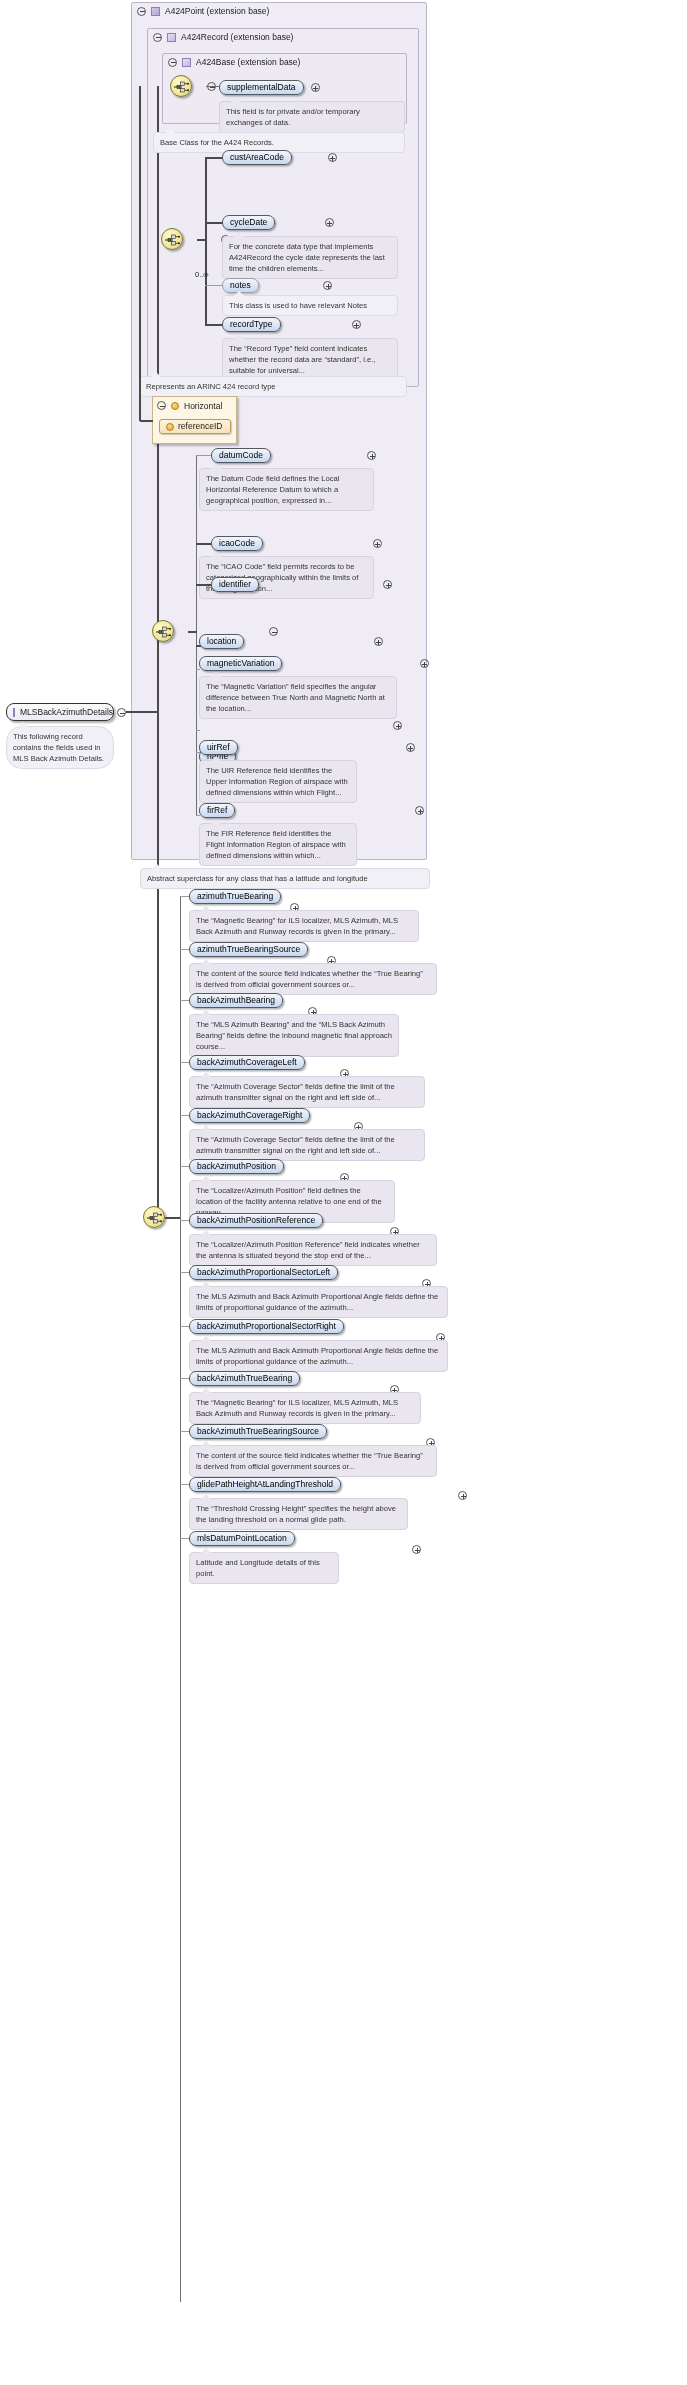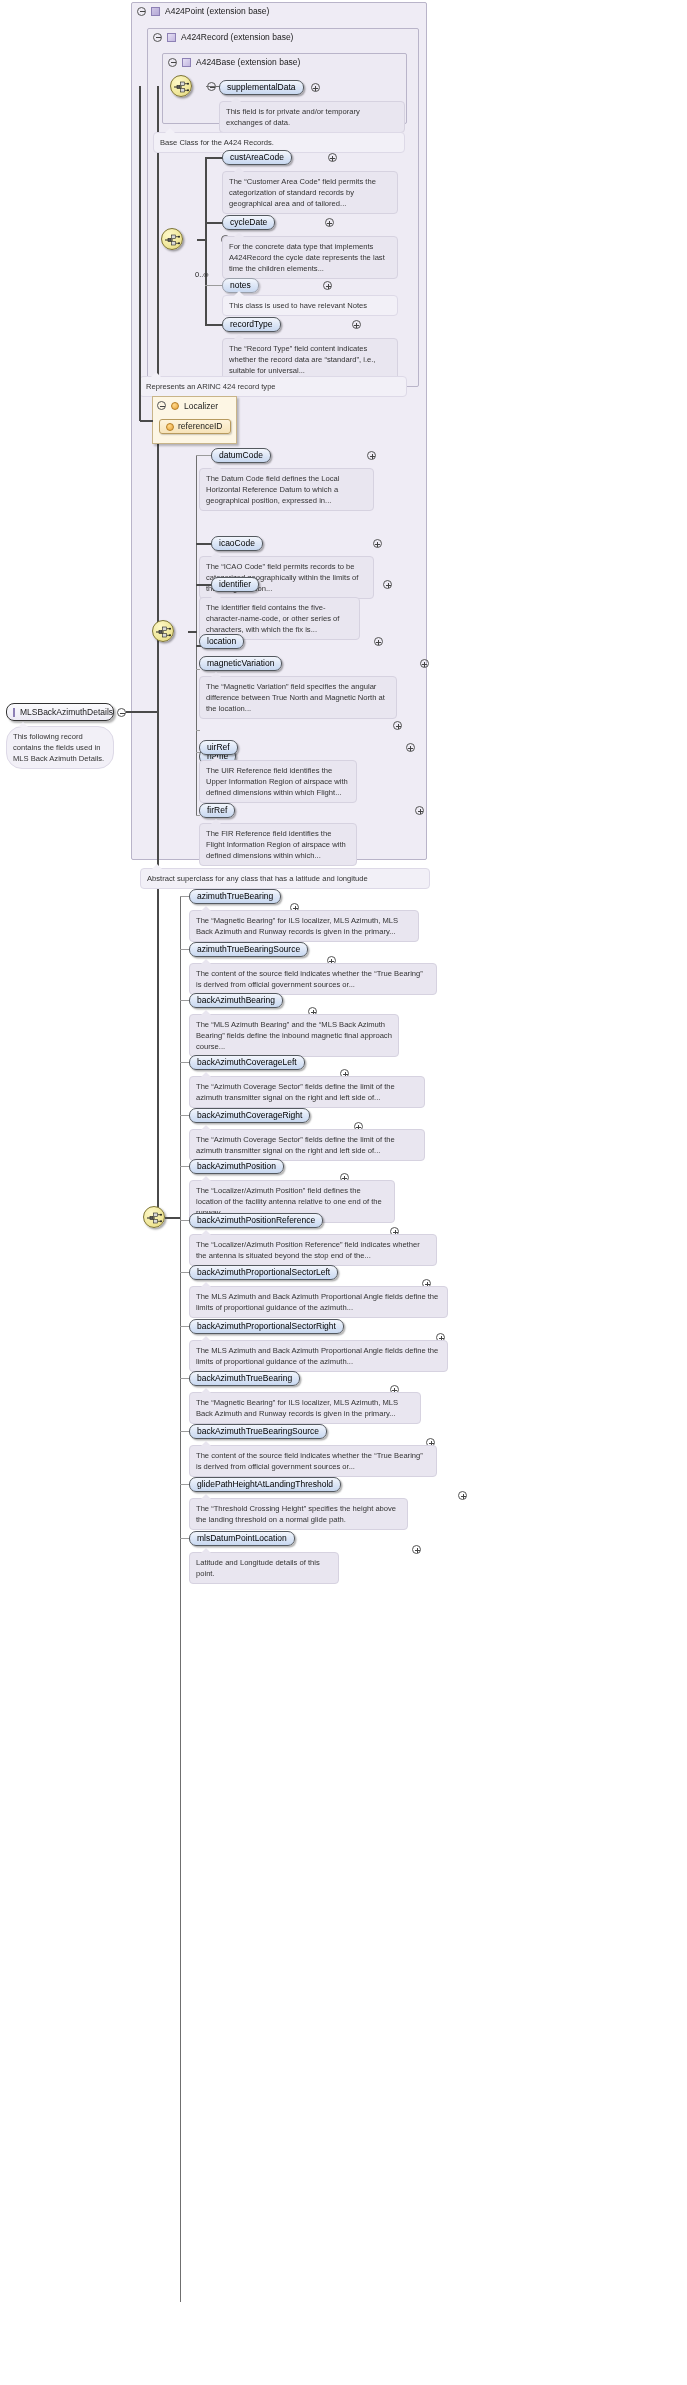--- a/index.html
+++ b/index.html
@@ -227,21 +227,20 @@
   <span class="pm abs" style="left:187px;top:235px;"></span>
   <div class="ln lnh thick" style="left:197px;top:239px;width:9px;"></div>
   <div class="ln lnv thick" style="left:205px;top:158px;height:166px;"></div>
 
   
   <div class="ln lnh thick" style="left:205px;top:157px;width:18px;"></div>
   <div class="pill" style="left:222px;top:150px;">
     <span>custAreaCode</span>
   </div>
   <span class="pm plus abs" style="left:282px;top:153px;"></span>
-  <div class="doc" style="left:222px;top:171px;width:176px;">The “Customer Area Code” field permits the categorization of standard records by geographical area and of tailored...</div>
 
   
   <div class="ln lnh thick" style="left:205px;top:222px;width:18px;"></div>
   <div class="pill" style="left:222px;top:215px;">
     <span>cycleDate</span>
   </div>
   <span class="pm plus abs" style="left:268px;top:218px;"></span>
   <div class="doc" style="left:222px;top:236px;width:176px;">For the concrete data type that implements A424Record the cycle date represents the last time the children elements...</div>
 
   
@@ -262,21 +261,21 @@
   <div class="doc" style="left:222px;top:338px;width:176px;">The “Record Type” field content indicates whether the record data are “standard”, i.e., suitable for universal...</div>
 
   
   <div class="doc light" style="left:139px;top:376px;width:268px;">Represents an ARINC 424 record type</div>
 
   
   <div class="attrbox" style="left:152px;top:396px;width:85px;height:48px;"></div>
   <div class="attrhdr" style="left:152px;top:397px;width:85px;">
     <span class="pm"></span>
     <span class="dotorange"></span>
-    <span>Localizer</span>
+    <span>Horizontal</span>
   </div>
   <div class="attrpill" style="left:159px;top:419px;width:72px;">
     <span class="dotorange"></span>
     <span>referenceID</span>
   </div>
   <div class="ln lnh thick" style="left:140px;top:420px;width:13px;"></div>
   <div class="ln lnv thick" style="left:139px;top:86px;height:335px;"></div>
 
   
   <div class="seq" style="left:152px;top:620px;">
@@ -311,21 +310,20 @@
   </div>
   <span class="pm plus abs" style="left:259px;top:539px;"></span>
   <div class="doc" style="left:199px;top:556px;width:175px;">The “ICAO Code” field permits records to be categorized geographically within the limits of the categorization...</div>
 
   
   <div class="ln lnh thick" style="left:196px;top:584px;width:16px;"></div>
   <div class="pill" style="left:211px;top:577px;">
     <span>identifier</span>
   </div>
   <span class="pm plus abs" style="left:258px;top:580px;"></span>
-  <div class="doc" style="left:199px;top:597px;width:161px;">The identifier field contains the five-character-name-code, or other series of characters, with which the fix is...</div>
 
   
   <div class="ln lnh thick" style="left:196px;top:645px;width:16px;"></div>
   <div class="pill" style="left:199px;top:634px;">
     <span>location</span>
   </div>
   <span class="pm plus abs" style="left:237px;top:637px;"></span>
 
   
   <div class="ln lnh faint" style="left:196px;top:669px;width:4px;"></div>

